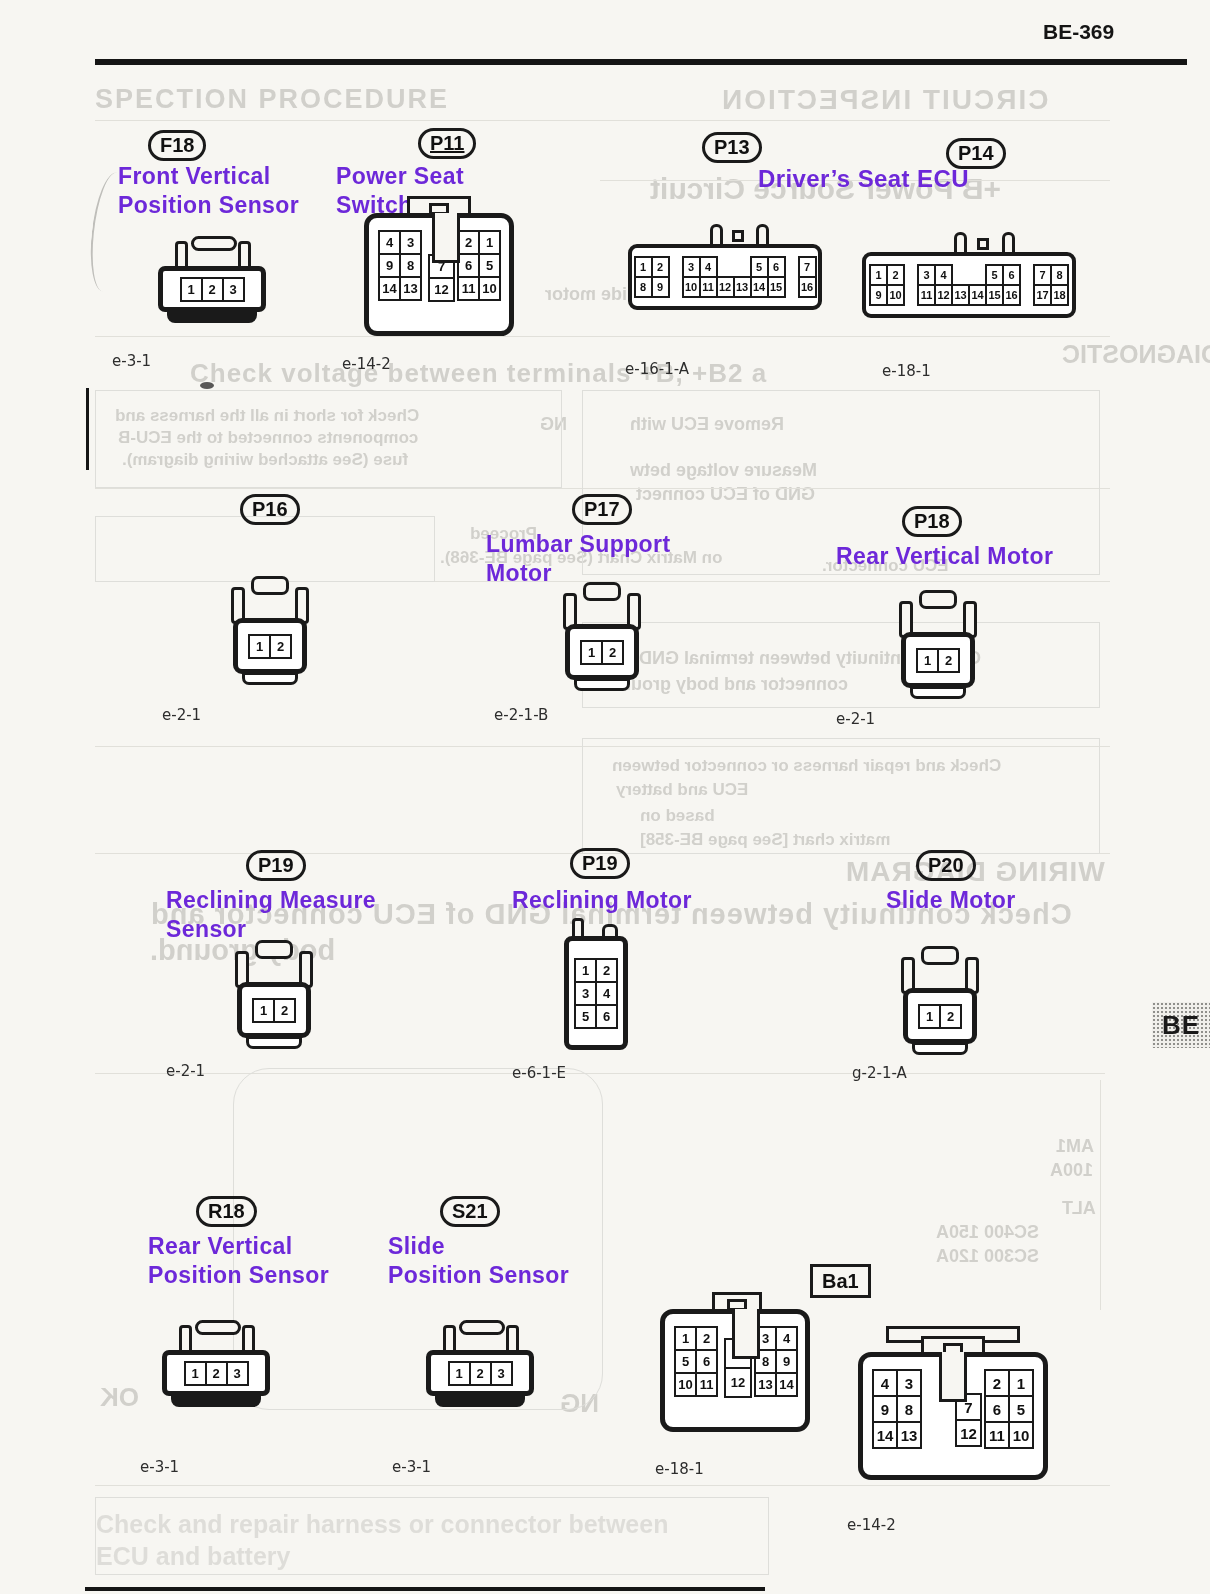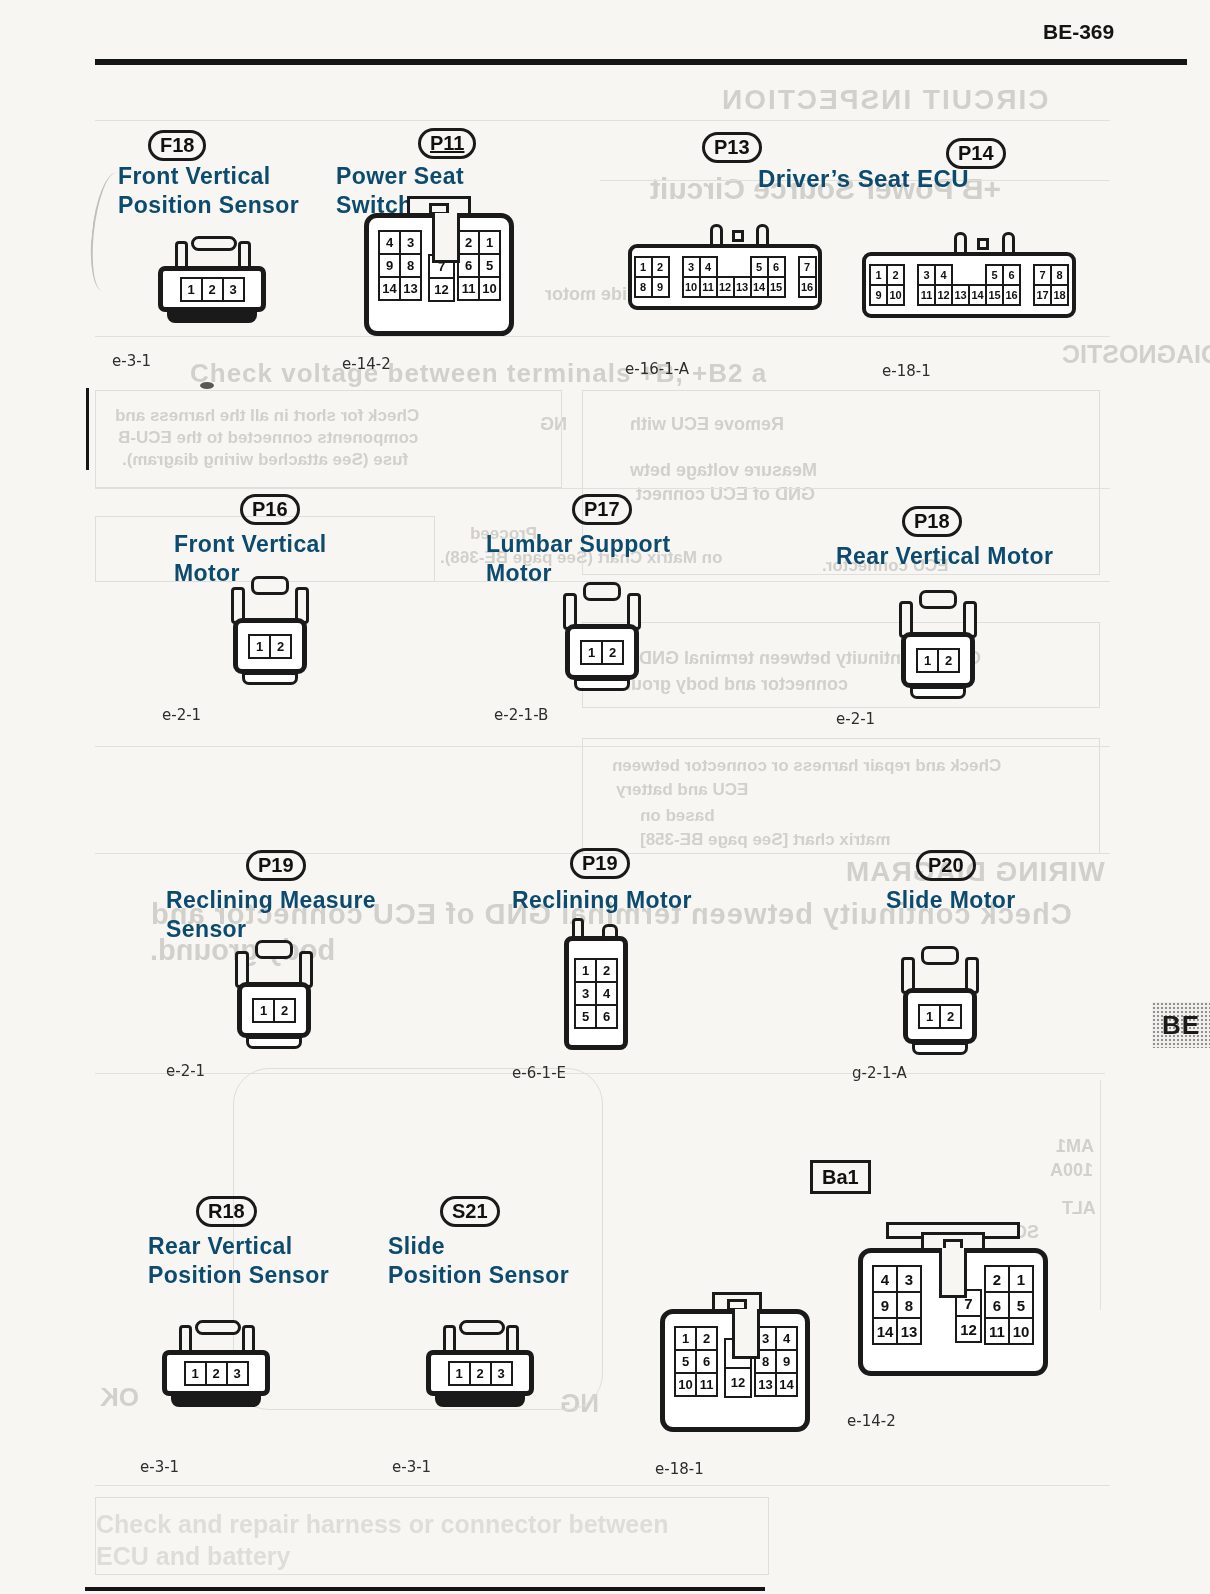--- a/index.html
+++ b/index.html
@@ -21,21 +21,21 @@
   .vl{position:absolute; width:1px; background:#e1e0da;}
   .lbox{position:absolute; border:1px solid #dededa;}
   .ink{position:absolute; background:#151515;}
   .arc{position:absolute; left:92px; top:172px; width:34px; height:120px;
        border-left:2px solid #9a9a96; border-radius:60% 0 0 55%; opacity:.6; transform:rotate(6deg);}
 
   
   .tag{position:absolute; border:3px solid #1a1a1a; border-radius:17px; padding:1px 9px 2px;
        font-size:20px; font-weight:bold; color:#111; background:rgba(255,255,255,.0); line-height:1.1;}
   .tag-square{border-radius:0; padding:3px 9px;}
-  .cname{position:absolute; font-size:23px; font-weight:bold; line-height:1.25; letter-spacing:.4px; color:#0c4a6e;}
+  .cname{position:absolute; font-size:23px; font-weight:bold; line-height:1.25; letter-spacing:.4px; color:#6d28d9;}
   .code{position:absolute; font-size:15px; color:#2d2d2d; font-family:"DejaVu Sans", sans-serif;}
   .grp{position:absolute;}
 
   
   .pin-row{display:flex;}
   .pin-row + .pin-row{margin-top:-2px;}
   .pin{width:23px; height:25px; border:2px solid #1a1a1a; background:#fff; box-sizing:border-box;
        display:flex; align-items:center; justify-content:center;
        font-weight:bold; font-size:13px; color:#111;}
   .pin + .pin{margin-left:-2px;}
@@ -87,20 +87,21 @@
     background-image:radial-gradient(#8f8f8b 1px, transparent 1.2px);
     background-size:4px 4px;
     display:flex; align-items:center; justify-content:center;
     font-size:26px; font-weight:bold; color:#1a1a1a; letter-spacing:1px;}
 </style>
 </head>
 <body>
 
 <div class="page">
 
+  <div class="bt" style="left:95px; top:84px; font-size:27px; letter-spacing:2px;">SPECTION PROCEDURE</div>
   <div class="bt mir" style="left:720px; top:84px; font-size:28px; letter-spacing:2px;">CIRCUIT INSPECTION</div>
   <div class="bt mir" style="left:650px; top:172px; font-size:30px;">+B Power Source Circuit</div>
   <div class="bt mir" style="left:545px; top:284px; font-size:18px;">the slide motor</div>
   <div class="bt" style="left:190px; top:358px; font-size:26px; letter-spacing:1px;">Check voltage between terminals +B, +B2 a</div>
   <div class="bt mir" style="left:1062px; top:340px; font-size:25px;">DIAGNOSTIC</div>
 
   <div class="bt mir" style="left:115px; top:406px; font-size:17px;">Check for short in all the harness and</div>
   <div class="bt mir" style="left:118px; top:428px; font-size:17px;">components connected to the ECU-B</div>
   <div class="bt mir" style="left:122px; top:450px; font-size:17px;">fuse (See attached wiring diagram).</div>
   <div class="bt mir" style="left:540px; top:414px; font-size:18px;">NG</div>
@@ -331,21 +332,20 @@
               <div class="pin">18</div>
             </div>
           </div>
       </div>
     </div>
     <div class="code" style="left:4px; top:234px;margin-left:20px;">e-18-1</div>
   </div>
 
   <div class="grp" style="left:162px; top:490px; width:230px; height:240px;">
     <div class="tag" style="left:78px; top:4px;">P16</div>
-    <div class="cname" style="left:12px; top:40px;">Front Vertical Motor</div>
     <div class="fig m2" style="left:66px; top:86px;">
       <div class="m2-cap"></div>
       <div class="m2-prong" style="left:3px;"></div>
       <div class="m2-prong" style="right:3px;"></div>
       <div class="m2-body">
         <div>
             <div class="pin-row">
               <div class="pin">1</div>
               <div class="pin">2</div>
             </div>
@@ -554,21 +554,21 @@
             <div class="pin-row">
               <div class="pin">13</div>
               <div class="pin">14</div>
             </div>
           </div>
       </div>
     </div>
     <div class="code" style="left:7px; top:170px;">e-18-1</div>
   </div>
 
-  <div class="grp" style="left:800px; top:1156px; width:260px; height:275px;">
+  <div class="grp" style="left:800px; top:1260px; width:260px; height:275px;">
     <div class="tag tag-square" style="left:10px; top:4px;">Ba1</div>
     <div class="fig sw" style="left:58px; top:66px; width:190px; height:155px;">
       <div class="ba-shelf"></div>
       <div class="sw-tab" style="left:63px; top:10px;">
           <div class="sw-tab-notch"></div>
         </div>
       <div class="sw-body pg-ba" style="top:26px; height:128px;">
         <div class="sw-channel" style="left:42%;"></div>
         <div>
             <div class="pin-row">

